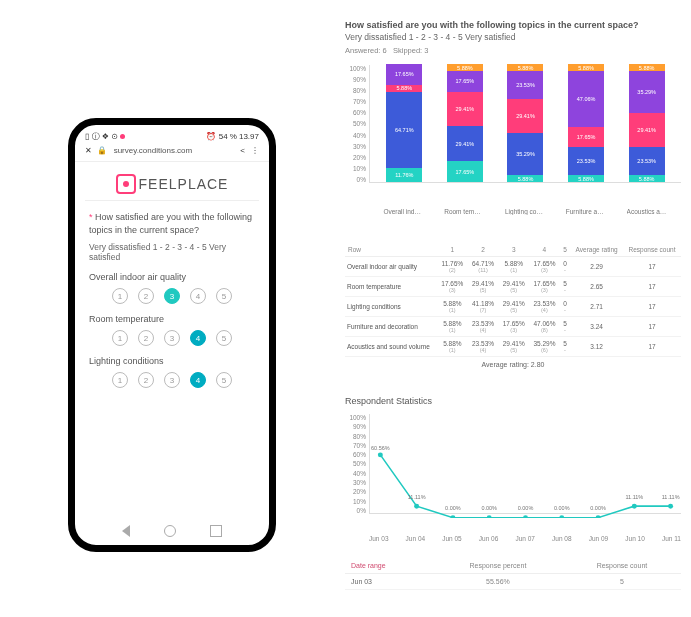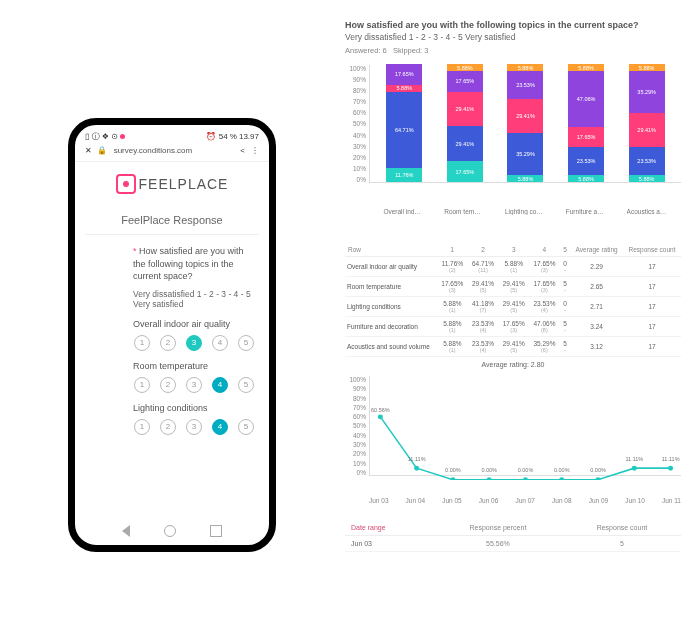--- a/index.html
+++ b/index.html
@@ -5,27 +5,27 @@
   * { box-sizing: border-box; margin: 0; padding: 0; }
   body { font-family: -apple-system, Helvetica, Arial, sans-serif; background: #fff; width: 691px; height: 617px; position: relative; font-size: 10px; color: #333; }
 
   
   .phone { position: absolute; left: 68px; top: 118px; width: 208px; height: 434px; border: 7px solid #000; border-radius: 28px; background: #fff; overflow: hidden; }
   .status-bar { display:flex; justify-content:space-between; font-size:8px; padding:6px 10px 2px; color:#333; }
   .status-icons { display:flex; gap:2px; align-items:center; }
   .pink-dot { width:5px; height:5px; background:#ff3d7a; border-radius:50%; display:inline-block; }
   .url-bar { display:flex; align-items:center; gap:6px; padding:2px 10px 6px; font-size:8px; border-bottom:1px solid #eee; }
   .url-text { flex:1; color:#555; }
-  .logo { text-align:center; margin:12px 0 20px; }
+  .logo { text-align:center; margin:12px 0 0; }
   .logo-mark { display:inline-block; width:20px; height:20px; border:2px solid #ff3d7a; border-radius:4px; position:relative; margin-right:3px; vertical-align:middle; }
   .logo-mark::after { content:""; position:absolute; width:6px; height:6px; background:#ff3d7a; border-radius:50%; left:5px; top:5px; }
   .logo-text { font-size:14px; letter-spacing:1px; color:#555; vertical-align:middle; font-weight:300; }
   .form-title { text-align:center; font-size:11px; color:#666; margin-bottom:8px; }
   .divider { height:1px; background:#eee; margin:6px 10px; }
-  .q-block { padding:4px 14px;margin-left:44px; }
+  .q-block { padding:4px 14px; }
   .q-text { font-size:9px; color:#555; line-height:1.4; }
   .req { color:#ff3d7a; }
   .scale-label { font-size:8.5px; color:#666; margin-top:6px; }
   .field { margin-top:10px; }
   .field-label { font-size:9px; color:#555; margin-bottom:6px; }
   .options { display:flex; gap:10px; justify-content:center; }
   .opt { width:16px; height:16px; border:1px solid #bbb; border-radius:50%; font-size:8px; display:flex; align-items:center; justify-content:center; color:#999; cursor:pointer; }
   .opt.sel { background:#20c9c0; border-color:#20c9c0; color:#fff; }
   .opt.sel2 { background:#00acc1; border-color:#00acc1; color:#fff; }
   .nav-bar { position:absolute; bottom:4px; left:0; right:0; display:flex; justify-content:space-around; padding:4px 30px; }
@@ -96,21 +96,20 @@
   <div class="url-bar">
     <span>✕</span>
     <span>🔒</span>
     <span class="url-text">survey.conditions.com</span>
     <span>&lt;</span>
     <span>⋮</span>
   </div>
   <div class="logo">
     <span class="logo-mark"></span><span class="logo-text">FEELPLACE</span>
   </div>
-  <div class="form-title">FeelPlace Response</div>
   <div class="divider"></div>
   <div class="q-block">
     <div class="q-text"><span class="req">*</span> <span>How satisfied are you with the following topics in the current space?</span></div>
     <div class="scale-label">Very dissatisfied  1 - 2 - 3 - 4 - 5 Very satisfied</div>
     <div id="fields">
         <div class="field">
           <div class="field-label">Overall indoor air quality</div>
           <div class="options">
             <div class="opt">1</div>
             <div class="opt">2</div>
@@ -407,20 +406,21 @@
             <span class="pct">5</span>
             <span class="cnt">-</span>
           </td>
           <td>3.12</td>
           <td>17</td>
         </tr>
       </tbody>
   </table>
   <div class="avg-line">Average rating: 2.80</div>
 
+  <div class="resp-title">Respondent Statistics</div>
   <div class="line-wrap">
     <div class="y2" id="y2">
         <span>100%</span>
         <span>90%</span>
         <span>80%</span>
         <span>70%</span>
         <span>60%</span>
         <span>50%</span>
         <span>40%</span>
         <span>30%</span>

